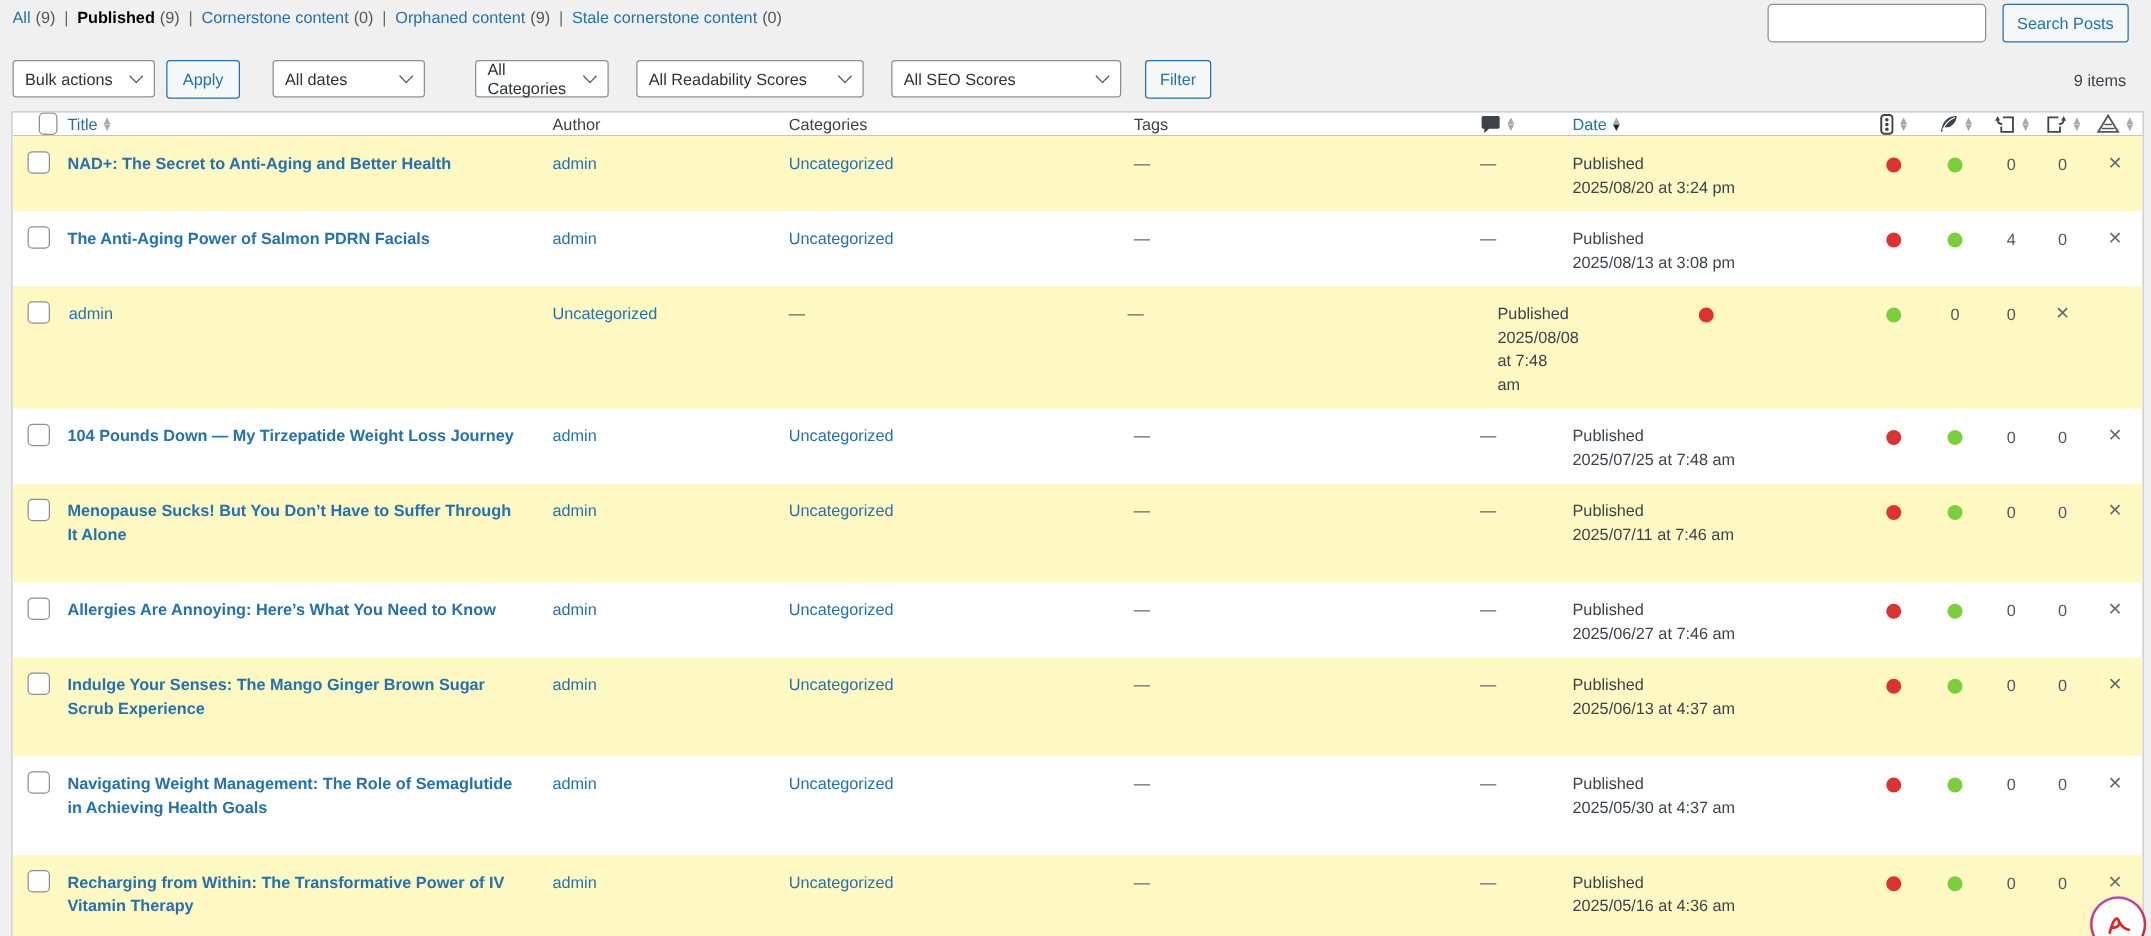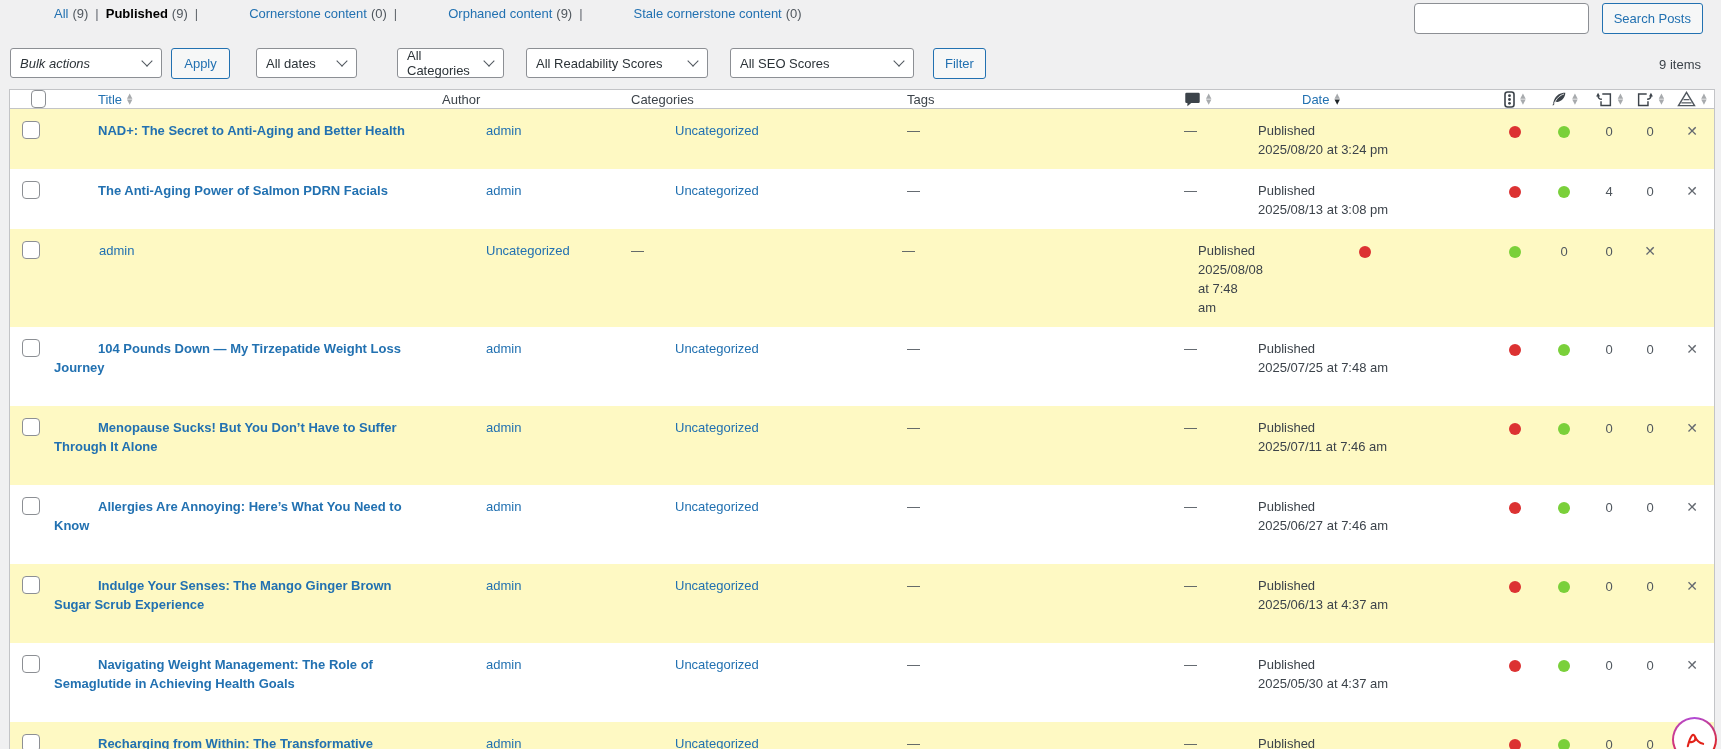--- a/index.html
+++ b/index.html
@@ -1,21 +1,21 @@
 <!DOCTYPE html>
 <html><head>
 <meta charset="utf-8">
 <style>
   html,body{margin:0;padding:0;}
   body{
     width:1721px;height:749px;position:relative;overflow:hidden;
     background:#f0f0f1;color:#3c434a;
     font-family:"Liberation Sans", sans-serif;font-size:13px;
   }
-  a{text-decoration:none;color:#2271b1;cursor:pointer;margin-left:44px;}
+  a{text-decoration:none;color:#2271b1;cursor:pointer;}
 
   
   .subsubsub{position:absolute;top:6px;left:10px;list-style:none;margin:0;padding:0;display:flex;align-items:center;}
   .subsubsub li{display:flex;align-items:center;}
   .subsubsub li:not(:last-child)::after{content:"|";color:#646970;margin:0 7px;}
   .subsubsub .count{color:#50575e;margin-left:4px;}
   .subsubsub .current{color:#000;font-weight:bold;}
 
   
   .search-box{position:absolute;top:3px;right:18px;display:flex;align-items:flex-start;gap:13px;}
@@ -23,23 +23,23 @@
     box-sizing:border-box;padding:0 8px;font:13px "Liberation Sans",sans-serif;color:#2c3338;}
   .button{height:31px;background:#f6f7f7;border:1px solid #2271b1;border-radius:3px;color:#2271b1;
     font:13px "Liberation Sans",sans-serif;padding:0 11px;cursor:pointer;box-sizing:border-box;}
 
   
   .tablenav{position:absolute;top:48px;left:10px;display:flex;align-items:flex-start;}
   .select{height:30px;background:#fff;border:1px solid #8c8f94;border-radius:3px;box-sizing:border-box;
     display:flex;align-items:center;justify-content:space-between;padding:0 9px;color:#2c3338;cursor:pointer;}
   .chev{width:7px;height:7px;border-right:1.6px solid #50575e;border-bottom:1.6px solid #50575e;
     transform:rotate(45deg);margin:-4px 1px 0 12px;flex:none;}
-  .w-bulk{width:152px;font-style:italic;}
+  .w-bulk{width:114px;}
   .btn-apply{margin-left:9px;width:59px;}
-  .w-dates{width:101px;margin-left:26px;}
+  .w-dates{width:122px;margin-left:26px;}
   .w-cats{width:107px;margin-left:40px;justify-content:space-between;}
   .w-seo{width:184px;margin-left:22px;}
   .w-read{width:182px;margin-left:22px;}
   .btn-filter{margin-left:19px;}
   .items-count{position:absolute;top:57px;right:20px;color:#3c434a;}
 
   
   .posts-table{position:absolute;top:89px;left:9px;width:1704px;height:659px;background:#fff;
     border:1px solid #c3c4c7;box-sizing:content-box;display:flex;flex-direction:column;overflow:hidden;}
   .grid{display:grid;grid-template-columns:36px 387px 189px 276px 282px 60px 250px 50px 48px 42px 40px 44px;}

